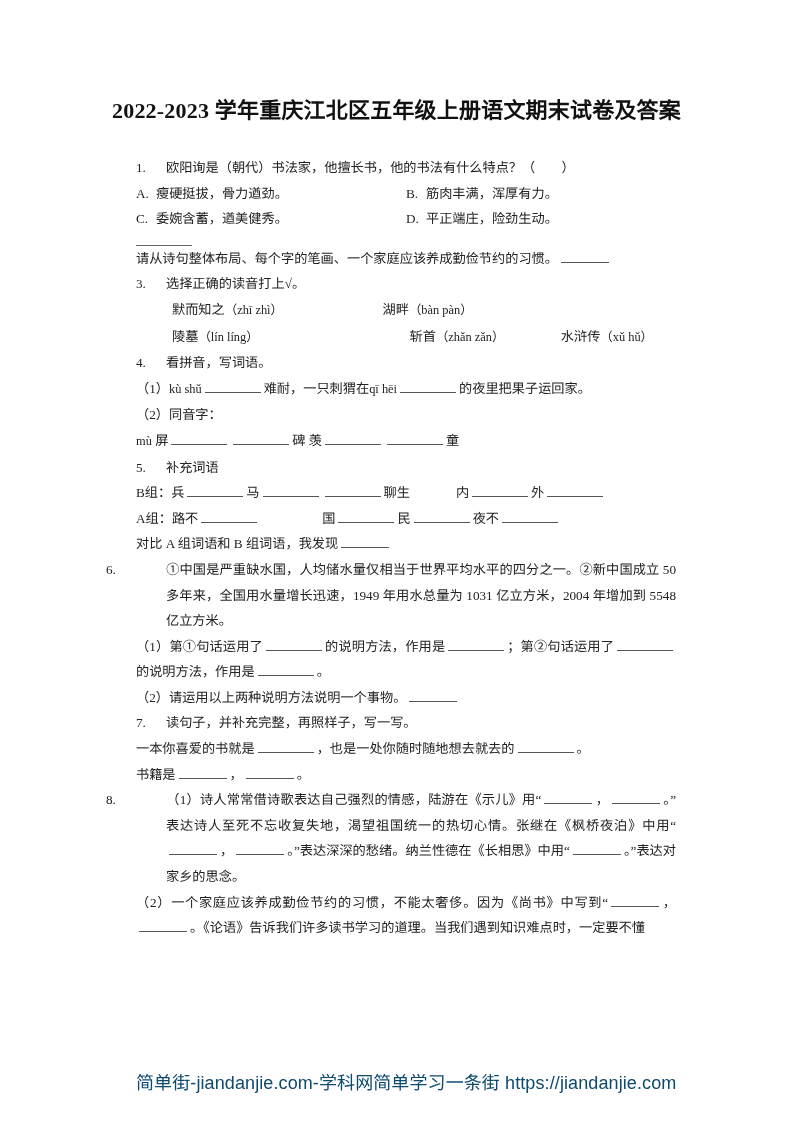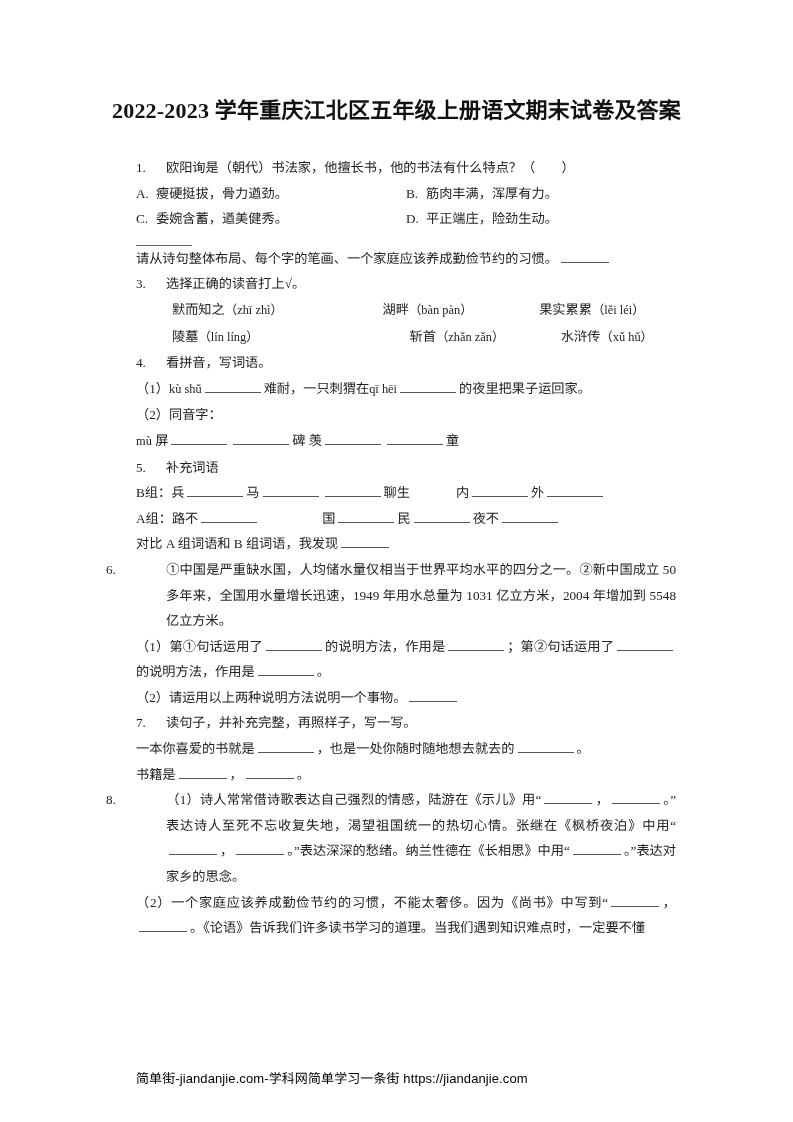--- a/index.html
+++ b/index.html
@@ -111,22 +111,22 @@
     text-justify: inter-character;
   }
   .hang {
     padding-left: 30px;
     text-indent: -30px;
   }
   .footer {
     position: absolute;
     left: 136px;
     top: 1068px;
-    font-size: 13px;
-    color: #000000;
+    font-size: 18px;
+    color: #0c4a6e;
     font-family: "Liberation Sans", "DejaVu Sans", sans-serif;
     letter-spacing: 0.1px;
     white-space: nowrap;
   }
 </style>
 </head>
 <body>
 
 <div class="page">
 
@@ -158,21 +158,20 @@
     <div class="qline">
       <span>请从诗句整体布局、每个字的笔画、一个家庭应该养成勤俭节约的习惯。</span><span class="blank b-md"></span>
     </div>
 
     <div class="qline">
       <span class="qnum">3.</span><span>选择正确的读音打上√。</span>
     </div>
     <div class="pinyin-row">
       <span class="pr-a"><span>默而知之</span><span class="py">（zhī zhì）</span></span>
       <span class="pr-b"><span>湖畔</span><span class="py">（bàn pàn）</span></span>
-      <span class="pr-c"><span>果实累累</span><span class="py">（lěi léi）</span></span>
     </div>
     <div class="pinyin-row">
       <span class="pr-a2"><span>陵墓</span><span class="py">（lín líng）</span></span>
       <span class="pr-b2"><span>斩首</span><span class="py">（zhǎn zǎn）</span></span>
       <span class="pr-c2"><span>水浒传</span><span class="py">（xǔ hǔ）</span></span>
     </div>
 
     <div class="qline">
       <span class="qnum">4.</span><span>看拼音，写词语。</span>
     </div>

